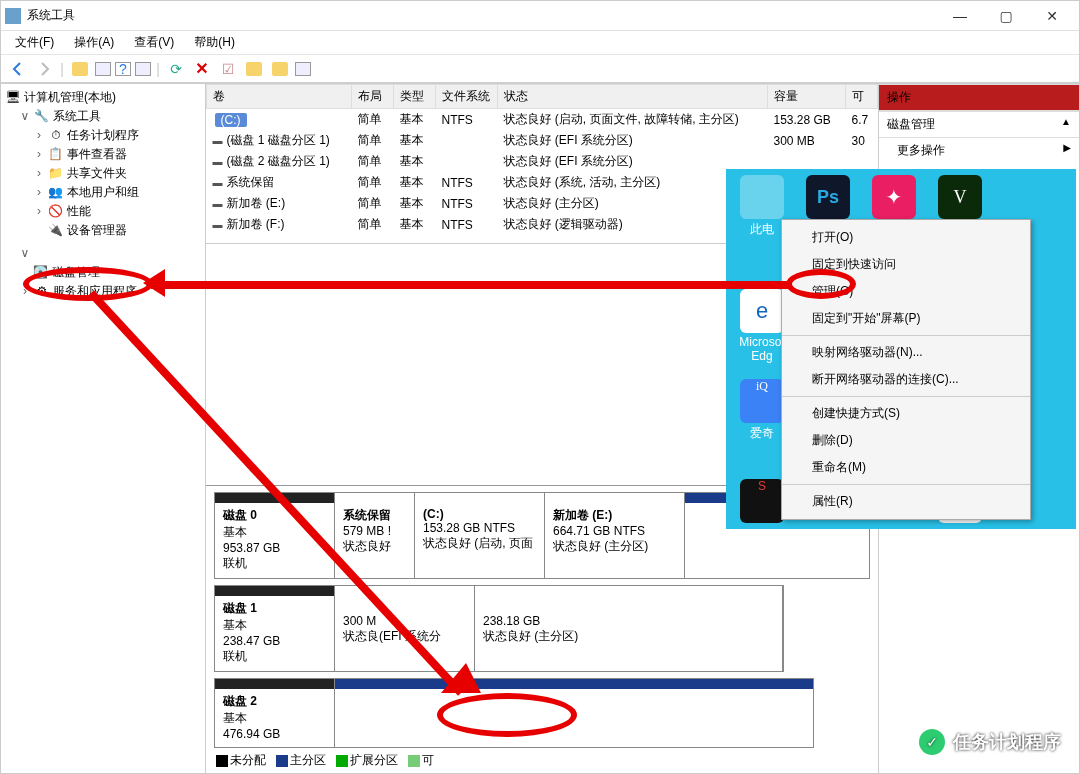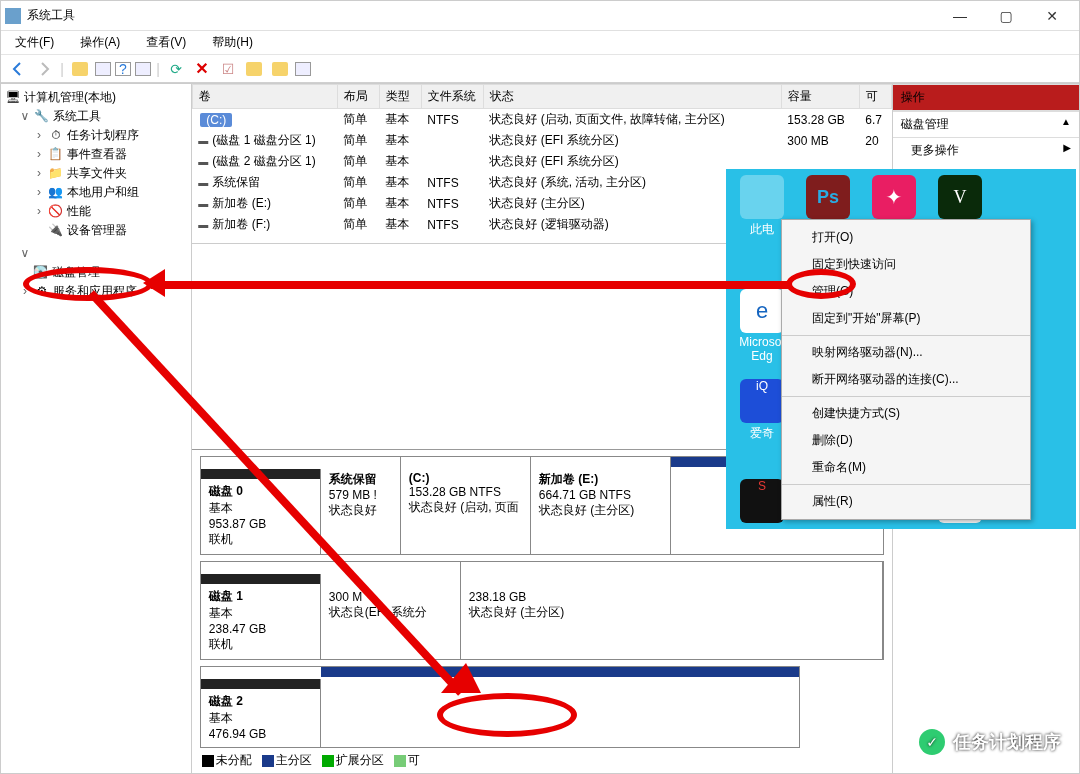--- a/index.html
+++ b/index.html
@@ -4,21 +4,21 @@
 <style>
 * { box-sizing: border-box; margin: 0; padding: 0; font-family: "Microsoft YaHei", "Segoe UI", sans-serif; font-size: 12px; }
 html, body { width: 1080px; height: 774px; overflow: hidden; background: #fff; }
 .window { width: 1080px; height: 774px; border: 1px solid #ccc; display: flex; flex-direction: column; background:#fff; position:relative;}
 .titlebar { height: 30px; display: flex; align-items: center; padding: 0 4px; background: #fff; border-bottom: 1px solid #e0e0e0; }
 .titlebar .icon { width:16px; height:16px; background:#6aa0cc; margin-right:6px; display:inline-block;}
 .titlebar .title { flex: 1; }
 .titlebar .win-btns { display: flex; }
 .titlebar .win-btn { width: 46px; height: 30px; display: flex; align-items:center; justify-content:center; font-size:14px; color:#333;}
 
-.menubar { height: 24px; display: flex; align-items: center; padding: 0 6px; gap: 10px; border-bottom: 1px solid #e5e5e5;}
+.menubar { height: 24px; display: flex; align-items: center; padding: 0 6px; gap: 4px; border-bottom: 1px solid #e5e5e5;}
 .menubar .mi { padding: 2px 8px; }
 .toolbar { height: 28px; display: flex; align-items: center; padding: 0 6px; gap: 4px; border-bottom: 1px solid #d0d0d0;}
 .toolbar .tb, .toolbar .sep { width: 22px; height: 22px; display:flex; align-items:center; justify-content:center; font-size:14px;}
 .toolbar .sep { width: 6px; color:#ccc;}
 .tb.back svg, .tb.fwd svg { width:16px; height:16px; }
 .tb.red { color:#d00; font-weight:bold; font-size:16px;}
 .tb.check { color:#c88; font-size:14px;}
 .tb.folder { background:#f6d36b; width:16px; height:14px; border-radius:2px; margin:0 3px;}
 .tb.box { border:1px solid #999; width:16px; height:14px; background:#eef;}
 
@@ -37,21 +37,21 @@
 .volumes { height: 160px; border-bottom:1px solid #ccc; overflow:hidden;}
 .volumes table { width:100%; border-collapse:collapse; table-layout:fixed;}
 .volumes th { text-align:left; padding:3px 6px; background:#f0f0f0; border:1px solid #ddd; font-weight:normal; height:22px;}
 .volumes td { padding:2px 6px; border:0; white-space:nowrap; overflow:hidden;}
 .volumes tr.row td:first-child::before { content:"▬"; color:#555; margin-right:4px; font-size:10px;}
 .volumes tr.row.c td:first-child::before { content:""; }
 .volumes tr.row.c td:first-child .drv { display:inline-block; background:#5a8bd8; color:#fff; padding:0 6px; border-radius:2px; margin-left:-2px;}
 .spacer { flex:1;}
 .disks { border-top:1px solid #999; padding:0; overflow:hidden;}
 .disk-row { display:flex; border:1px solid #888; margin:6px 8px; }
-.disk-label { width:120px; padding:6px 8px; border-right:1px solid #888; background:#fff;margin-top:12px;}
+.disk-label { width:120px; padding:6px 8px; border-right:1px solid #888; background:#fff;}
 .disk-label .bar { height:10px; background:#222; margin:-6px -8px 4px -8px;}
 .disk-parts { flex:1; display:flex; position:relative;}
 .disk-parts .topbar { position:absolute; top:0; left:0; right:0; height:10px; background:#1a3a8a;}
 .part { border-right:1px solid #888; padding:14px 8px 6px 8px; position:relative; background:#fff;}
 .part .nm { font-weight:bold; }
 .part .sz {}
 .part .st { }
 .part.green { outline:2px solid #0a0; outline-offset:-2px;}
 .legend { padding:4px 10px; display:flex; gap:10px; align-items:flex-end; font-size:12px;}
 .legend .sw { width:12px; height:12px; display:inline-block; margin-right:2px; vertical-align:middle;}
@@ -60,21 +60,21 @@
 .actions .hdr { background:#b91c1c; padding:4px 8px; border-bottom:1px solid #ddd; border-top:1px solid #ddd;}
 .actions .sub { padding:4px 8px 4px 18px; display:flex; justify-content:space-between;}
 .actions .arrow { font-size:10px;}
 
 
 .overlay { position:absolute; top:168px; left:725px; width:350px; height:360px;}
 .desktop-strip { position:absolute; top:0; left:0; width:350px; height:360px; background:#29c0e7; }
 .desk-icons { position:absolute; top:6px; left:12px; display:flex; gap:18px;}
 .desk-icons .di { width:48px; text-align:center; color:#fff; font-size:11px;}
 .desk-icons .di .dimg { width:44px; height:44px; background:#333; border-radius:6px; margin:0 auto 2px;}
-.desk-icons .di.ps .dimg{ background:#7f1d1d; color:#29abe2; display:flex; align-items:center; justify-content:center; font-size:18px; font-weight:bold;}
+.desk-icons .di.ps .dimg{ background:#0f172a; color:#29abe2; display:flex; align-items:center; justify-content:center; font-size:18px; font-weight:bold;}
 .desk-icons .di.rose .dimg{ background:#e91e63; color:#fff; display:flex; align-items:center; justify-content:center; font-size:20px;}
 .desk-icons .di.v .dimg{ background:#0a2a0a; color:#fff; display:flex; align-items:center; justify-content:center; font-size:18px; font-family:serif;}
 .desk-icons .di.pc .dimg{ background:rgba(255,255,255,.3); }
 .desk-row2 { top:120px;}
 .desk-row3 { top:210px;}
 .desk-row4 { top:310px;}
 .ctx { position:absolute; top:50px; left:55px; width:250px; background:#f5f5f5; border:1px solid #aaa; box-shadow:2px 2px 5px rgba(0,0,0,.3); padding:4px 0;}
 .ctx .mi { padding:5px 12px 5px 30px; }
 .ctx hr { border:0; border-top:1px solid #ccc; margin:3px 0;}
 
@@ -233,21 +233,21 @@
                 <td>153.28 GB</td>
                 <td>6.7</td>
               </tr>
           <tr class="row">
                 <td>(磁盘 1 磁盘分区 1)</td>
                 <td>简单</td>
                 <td>基本</td>
                 <td></td>
                 <td>状态良好 (EFI 系统分区)</td>
                 <td>300 MB</td>
-                <td>20</td>
+                <td>30</td>
               </tr>
           <tr class="row">
                 <td>(磁盘 2 磁盘分区 1)</td>
                 <td>简单</td>
                 <td>基本</td>
                 <td></td>
                 <td>状态良好 (EFI 系统分区)</td>
                 <td></td>
                 <td></td>
               </tr>
@@ -307,21 +307,21 @@
                 <div class="st">状态良好 (启动, 页面</div>
               </div>
             <div class="part" style="width:140px">
                 <div class="nm">新加卷  (E:)</div>
                 <div class="sz">664.71 GB NTFS</div>
                 <div class="st">状态良好 (主分区)</div>
               </div>
           </div>
         </div>
 
-        <div class="disk-row" style="width:684px">
+        <div class="disk-row" style="width:570px">
           <div class="disk-label">
             <div class="bar"></div>
             <b>磁盘 1</b><br>
             <span>基本</span><br>
             <span>238.47 GB</span><br>
             <span>联机</span>
           </div>
           <div class="disk-parts">
             <div class="topbar"></div>
             <div class="part" style="width:140px">
@@ -388,21 +388,21 @@
         <div class="di"><div class="dimg" style="background:#fff;color:#1565c0;display:flex;align-items:center;justify-content:center;font-size:22px;">e</div><span>Microsof Edg</span></div>
         <div class="di" style="visibility:hidden">
             <div class="dimg"></div>
           </div>
         <div class="di" style="visibility:hidden">
             <div class="dimg"></div>
           </div>
         <div class="di"><div class="dimg" style="background:#2e7d32;color:#fff;">⊕</div><span>36</span></div>
       </div>
       <div class="desk-icons desk-row3">
-        <div class="di"><div class="dimg" style="background:#1d4ed8;color:#fff;">iQ</div><span>爱奇</span></div>
+        <div class="di"><div class="dimg" style="background:#3b82f6;color:#fff;font-family:Liberation Serif, serif;">iQ</div><span>爱奇</span></div>
       </div>
       <div class="desk-icons desk-row4">
         <div class="di">
             <div class="dimg" style="background:#111;color:#e53935;">S</div>
           </div>
         <div class="di" style="visibility:hidden">
             <div class="dimg"></div>
           </div>
         <div class="di" style="visibility:hidden">
             <div class="dimg"></div>

